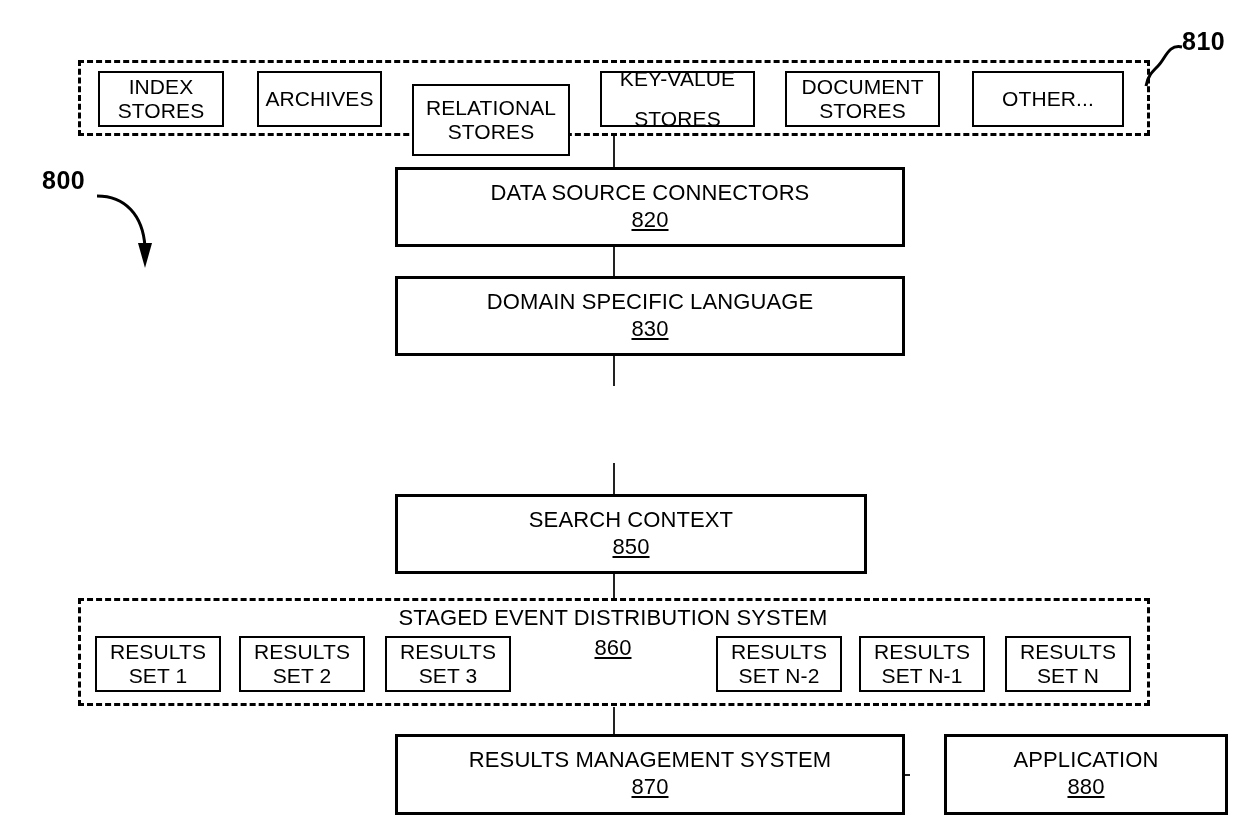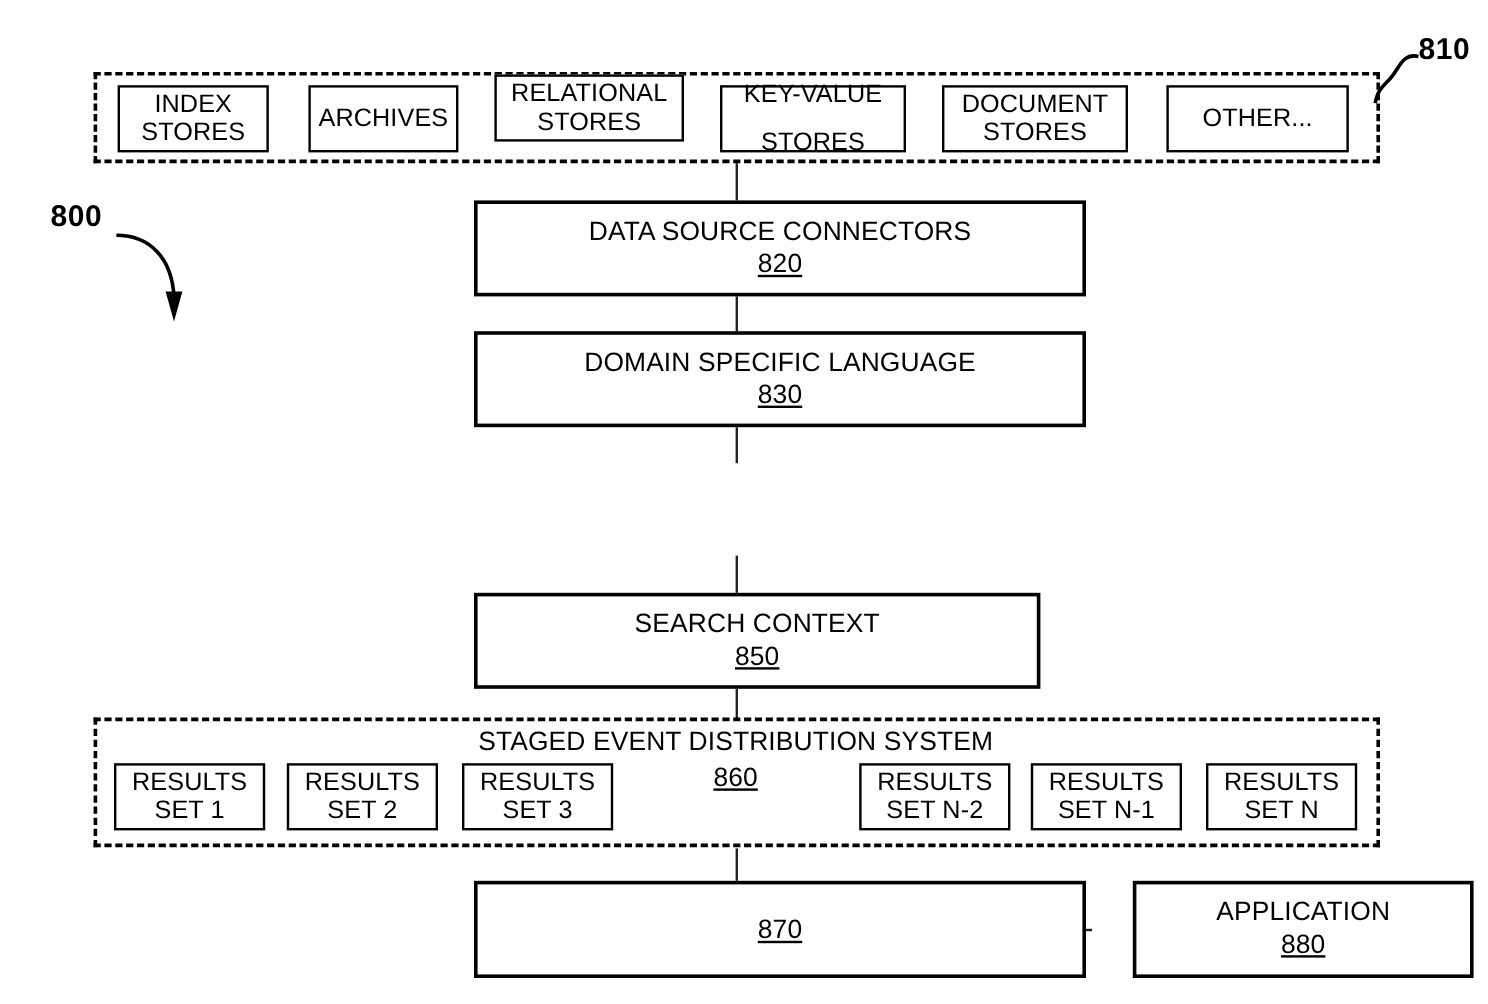--- a/index.html
+++ b/index.html
@@ -118,21 +118,21 @@
 
   <div class="node thin-box" style="left:98px; top:71px; width:126px; height:56px;">
     <span class="label t-21">INDEX</span>
     <span class="label t-21">STORES</span>
   </div>
 
   <div class="node thin-box" style="left:257px; top:71px; width:125px; height:56px;">
     <span class="label t-21">ARCHIVES</span>
   </div>
 
-  <div class="node thin-box" style="left:412px; top:62px; width:158px; height:56px;">
+  <div class="node thin-box" style="left:412px; top:84px; width:158px; height:72px;">
     <span class="label t-21">RELATIONAL</span>
     <span class="label t-21">STORES</span>
   </div>
 
   <div class="node thin-box" style="left:600px; top:71px; width:155px; height:56px;gap:16px;">
     <span class="label t-21">KEY-VALUE</span>
     <span class="label t-21">STORES</span>
   </div>
 
   <div class="node thin-box" style="left:785px; top:71px; width:155px; height:56px;">
@@ -199,20 +199,21 @@
     <span class="label t-21">RESULTS</span>
     <span class="label t-21">SET N-1</span>
   </div>
 
   <div class="node thin-box" style="left:1005px; top:636px; width:126px; height:56px;">
     <span class="label t-21">RESULTS</span>
     <span class="label t-21">SET N</span>
   </div>
 
   <div class="node solid-box" style="left:359px; top:734px; width:510px; height:81px;">
+    <span class="label t-22">RESULTS MANAGEMENT SYSTEM</span>
     <span class="label ref t-22">870</span>
   </div>
 
   <div class="node solid-box" style="left:908px; top:734px; width:284px; height:81px;">
     <span class="label t-22">APPLICATION</span>
     <span class="label ref t-22">880</span>
   </div>
 
 </div>
 

